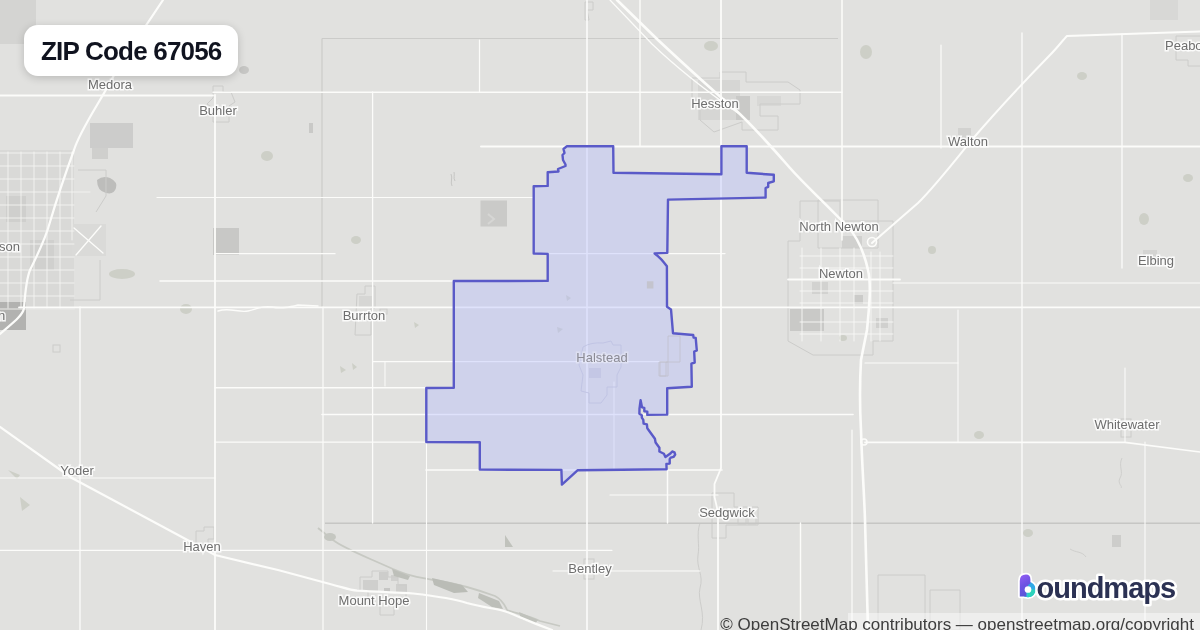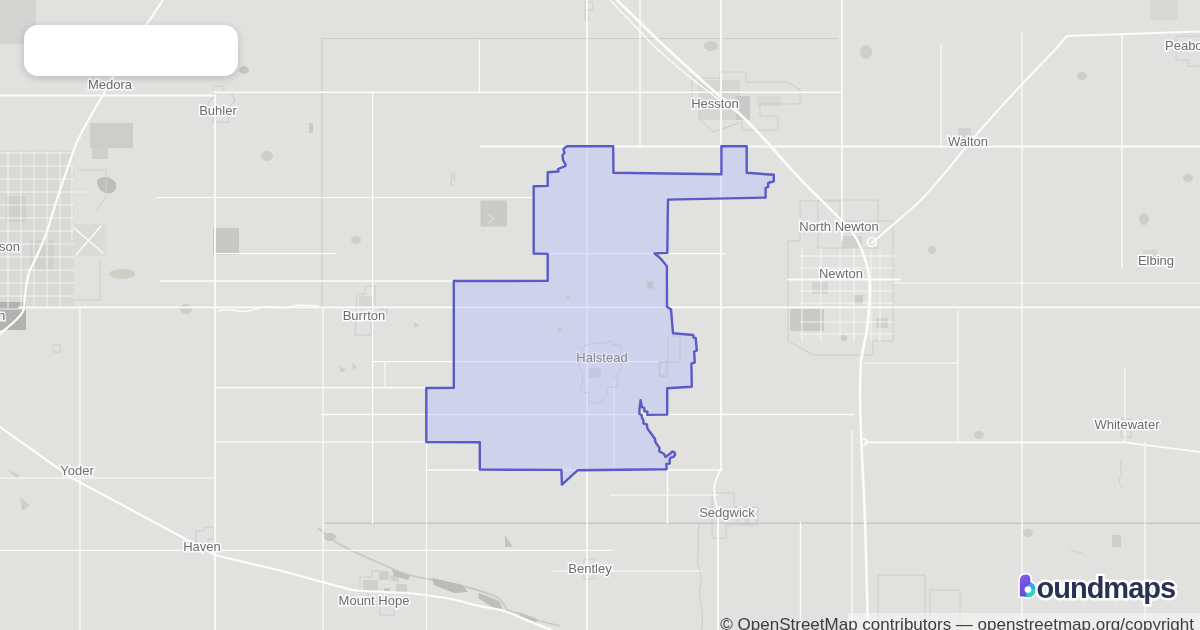--- a/index.html
+++ b/index.html
@@ -328,16 +328,17 @@
 <path d="M1028 589.5 L1020.3 589.5 A7.7 7.7 0 0 1 1028 581.8 Z" fill="#6b53e0"></path>
 
 <path d="M1019.8 596.5 L1019.8 581 Q1019.8 574.6 1026 574.6 Q1030.4 574.6 1030.4 579.4 L1030.4 583.6 Q1026.8 585 1026.5 589.8 L1026.4 596.5 Z" fill="url(#petal)"></path>
 <circle cx="1028" cy="589.5" r="3.35" fill="#ffffff"></circle>
 
 <text x="1036.5" y="597.5" style="font-family:'Liberation Sans',sans-serif;font-size:29px;font-weight:bold;letter-spacing:-1px;fill:#2b3153;stroke:#ffffff;stroke-width:5px;paint-order:stroke;stroke-linejoin:round;">oundmaps</text>
 </g>
 </svg>
 
 <div id="titlebox"></div>
+<div id="titletext">ZIP Code 67056</div>
 
 <div id="attrib"></div>
 <div id="attribtext">© OpenStreetMap contributors — openstreetmap.org/copyright</div>
 </div>
 
 </body></html>

